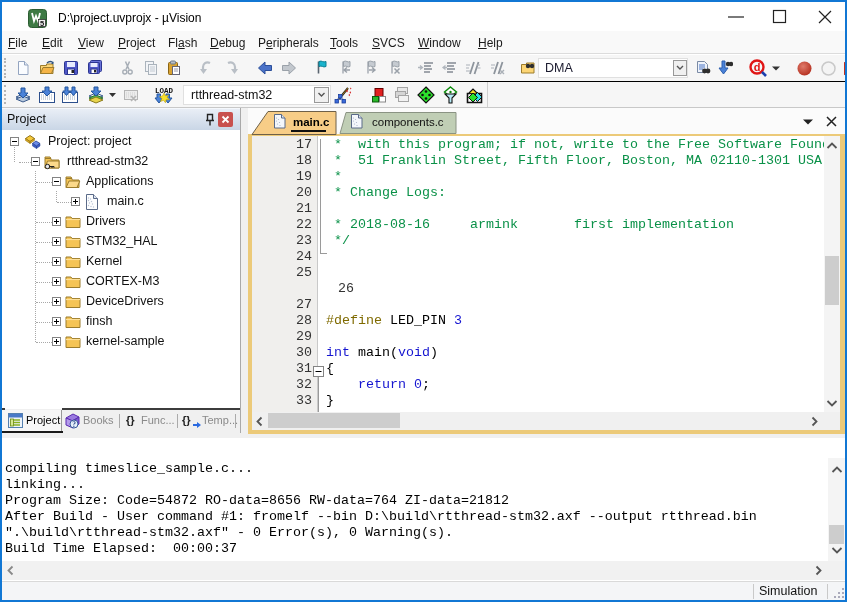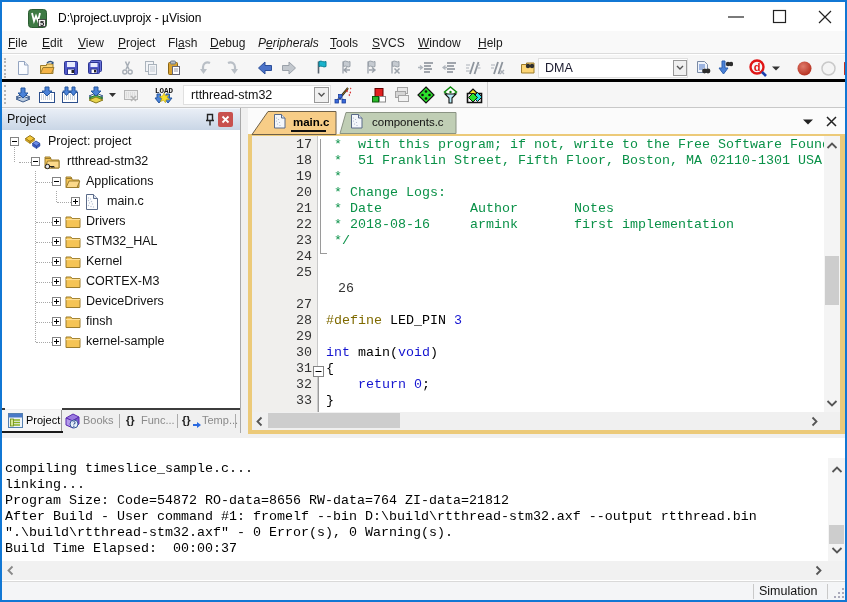--- a/index.html
+++ b/index.html
@@ -32,28 +32,28 @@
   </svg>
 </div>
 
 <div class="abs" id="menubar" style="left:2px;top:31px;width:843px;height:23px;background:#f9f9f9;border-bottom:1px solid #dcdcdc;box-sizing:border-box;font-size:12px;color:#1a1a1a;">
   <div class="abs" style="left:6px;top:5px;"><u>F</u>ile</div>
   <div class="abs" style="left:40px;top:5px;"><u>E</u>dit</div>
   <div class="abs" style="left:76px;top:5px;"><u>V</u>iew</div>
   <div class="abs" style="left:116px;top:5px;"><u>P</u>roject</div>
   <div class="abs" style="left:166px;top:5px;">Fl<u>a</u>sh</div>
   <div class="abs" style="left:208px;top:5px;"><u>D</u>ebug</div>
-  <div class="abs" style="left:256px;top:5px;font-style:italic;">P<u>e</u>ripherals</div>
+  <div class="abs" style="left:256px;top:5px;">P<u>e</u>ripherals</div>
   <div class="abs" style="left:328px;top:5px;"><u>T</u>ools</div>
   <div class="abs" style="left:370px;top:5px;"><u>S</u>VCS</div>
   <div class="abs" style="left:416px;top:5px;"><u>W</u>indow</div>
   <div class="abs" style="left:476px;top:5px;"><u>H</u>elp</div>
 </div>
 
-<div class="abs" id="tb1" style="left:2px;top:55px;width:843px;height:27px;background:#f6f6f6;border-bottom:3px solid #000000;box-sizing:border-box;">
+<div class="abs" id="tb1" style="left:2px;top:55px;width:843px;height:27px;background:#f6f6f6;border-bottom:1px solid #000000;box-sizing:border-box;">
   <div class="abs" style="left:2px;top:3px;width:3px;height:20px;border-left:2px dotted #b5b5b5;"></div>
   <svg class="ico" style="left:13px;top:5px;" viewBox="0 0 16 16">
       <path d="M3.5 1.5h6l3.5 3.5v9.5h-9.5z" fill="#fafcff" stroke="#93a4c0"></path>
       <path d="M9.5 1.5v3.5h3.5" fill="#e6ecf6" stroke="#93a4c0"></path>
     </svg>
   <svg class="ico" style="left:37px;top:5px;" viewBox="0 0 16 16">
       <path d="M1.5 5.5h6v-1.5h6.5v9.5h-12.5z" fill="#fcd575" stroke="#9c7c2c"></path>
       <path d="M1.5 13.5l2.5-6h11l-2.5 6z" fill="#f5b447" stroke="#9c7c2c"></path>
       <path d="M8 3c2-2 5-2 6 0" fill="none" stroke="#33557f" stroke-width="1.3"></path>
       <path d="M14.5 1.5v2.5h-2.5z" fill="#33557f"></path>
@@ -538,21 +538,20 @@
   <div class="abs" style="left:4px;top:29px;width:572px;height:275px;overflow:hidden;">
       <div class="mono abs" style="left:0;top:0px;width:60px;text-align:right;color:#333;">17</div>
       <div class="mono abs" style="left:74px;top:0px;"><span style="color:#0a9148"> *  with this program; if not, write to the Free Software Foundation,</span></div>
       <div class="mono abs" style="left:0;top:16px;width:60px;text-align:right;color:#333;">18</div>
       <div class="mono abs" style="left:74px;top:16px;"><span style="color:#0a9148"> *  51 Franklin Street, Fifth Floor, Boston, MA 02110-1301 USA</span></div>
       <div class="mono abs" style="left:0;top:32px;width:60px;text-align:right;color:#333;">19</div>
       <div class="mono abs" style="left:74px;top:32px;"><span style="color:#0a9148"> *</span></div>
       <div class="mono abs" style="left:0;top:48px;width:60px;text-align:right;color:#333;">20</div>
       <div class="mono abs" style="left:74px;top:48px;"><span style="color:#0a9148"> * Change Logs:</span></div>
       <div class="mono abs" style="left:0;top:64px;width:60px;text-align:right;color:#333;">21</div>
-      <div class="mono abs" style="left:74px;top:64px;"><span style="color:#0a9148"> * Date           Author       Notes</span></div>
       <div class="mono abs" style="left:0;top:80px;width:60px;text-align:right;color:#333;">22</div>
       <div class="mono abs" style="left:74px;top:80px;"><span style="color:#0a9148"> * 2018-08-16     armink       first implementation</span></div>
       <div class="mono abs" style="left:0;top:96px;width:60px;text-align:right;color:#333;">23</div>
       <div class="mono abs" style="left:74px;top:96px;"><span style="color:#0a9148"> */</span></div>
       <div class="mono abs" style="left:0;top:112px;width:60px;text-align:right;color:#333;">24</div>
       <div class="mono abs" style="left:0;top:128px;width:60px;text-align:right;color:#333;">25</div>
       <div class="mono abs" style="left:0;top:144px;width:60px;text-align:right;color:#333;padding-left:42px;">26</div>
       <div class="mono abs" style="left:0;top:160px;width:60px;text-align:right;color:#333;">27</div>
       <div class="mono abs" style="left:0;top:176px;width:60px;text-align:right;color:#333;">28</div>
       <div class="mono abs" style="left:74px;top:176px;"><span style="color:#7f6a00">#define</span><span style="color:#000"> LED_PIN </span><span style="color:#1515d0">3</span></div>

